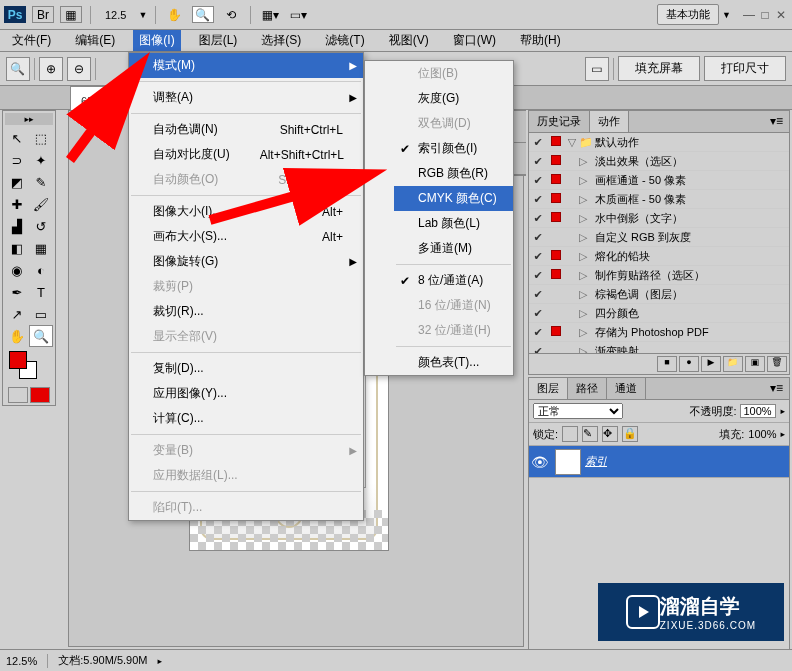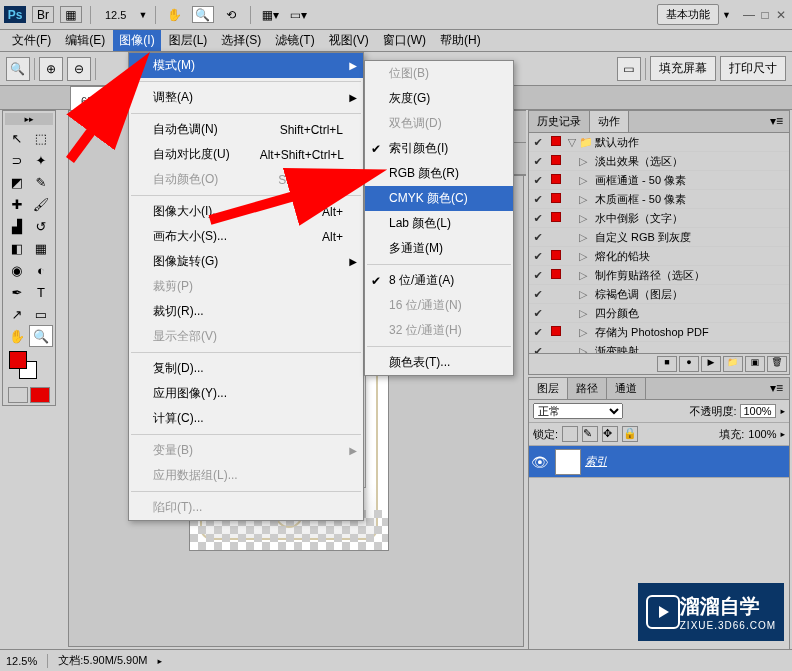--- a/index.html
+++ b/index.html
@@ -9,29 +9,29 @@
 .top-toolbar { background: #d1d1d1; height: 30px; display: flex; align-items: center; gap: 6px; padding: 2px 4px; border-bottom: 1px solid #888; }
 .top-toolbar .icon-btn { width: 22px; height: 17px; display: flex; align-items: center; justify-content: center; border: 1px solid transparent; }
 .top-toolbar .sep { width: 1px; height: 18px; background: #999; margin: 0 2px; }
 .zoom-val { font-size: 11px; padding: 0 6px; }
 .btn-gray { background: #e0e0e0; border: 1px solid #888; padding: 2px 8px; font-size: 11px; border-radius: 2px; }
 .top-toolbar .right { margin-left: auto; display: flex; align-items: center; gap: 3px; }
 .win-btns { display: flex; gap: 2px; margin-left: 8px;}
 .win-btns span { width: 14px; height: 12px; display:inline-block; text-align:center; line-height:12px; color:#555;}
 
 
-.menubar { background: #d1d1d1; height: 22px; display: flex; align-items: center; gap: 2px; padding: 0 6px; border-bottom: 1px solid #888; }
+.menubar { background: #d1d1d1; height: 22px; display: flex; align-items: center; gap: 12px; padding: 0 6px; border-bottom: 1px solid #888; }
 .menubar .item { padding: 2px 6px; font-size: 12px; }
 .menubar .item.active { background: #316ac5; color: #fff; }
 
 
 .options-bar { background: #d1d1d1; height: 34px; display: flex; align-items: center; padding: 2px 6px; gap: 4px; border-bottom: 1px solid #888; }
 .options-bar .sep { width: 1px; height: 22px; background: #999; }
 .opt-icon { width:24px; height:24px; border:1px solid #888; display:flex; align-items:center; justify-content:center; background:#e8e8e8;}
-.opt-btn { padding: 3px 8px; border:1px solid #888; background:#e8e8e8; font-size:12px;font-family:Liberation Serif, serif;}
+.opt-btn { padding: 3px 16px; border:1px solid #888; background:#e8e8e8; font-size:12px;font-family:Liberation Serif, serif;}
 
 
 .tabbar { background: #bfbfbf; height: 24px; border-bottom: 1px solid #888; padding-left: 70px;}
 .tabbar .tab { display:inline-block; padding: 8px 10px; font-size:11px; background:#fff; border:1px solid #888; color:#333;}
 
 
 .workspace { position: absolute; top: 110px; left: 68px; right: 268px; bottom: 24px; background: #c8c8c8; border:1px solid #888; overflow:hidden;}
 .canvas-area { position:absolute; top: 40px; left: 120px; width: 200px; height: 400px; background:#fff; border:1px solid #888;}
 .phone-body { position:absolute; bottom:10px; left:10px; right:10px; height: 280px; border: 2px solid #d4c9a8; border-radius: 12px; background: linear-gradient(#fff 80%, #f0f0f0); }
 .phone-screen { position:absolute; top:30px; left: 10px; right:10px; bottom:50px; border:1px solid #aaa;}
@@ -94,32 +94,32 @@
 .dropdown { position: absolute; background: #f0f0f0; border: 1px solid #888; box-shadow: 2px 2px 6px rgba(0,0,0,0.3); z-index: 100; font-size: 12px; }
 .dropdown .mitem { display:flex; align-items:center; padding: 4px 20px 4px 24px; white-space: nowrap; position:relative;}
 .dropdown .mitem.highlight { background:#316ac5; color:#fff;}
 .dropdown .mitem.disabled { color:#999;}
 .dropdown .mitem .shortcut { margin-left: auto; padding-left: 30px; }
 .dropdown .mitem .arrow { position:absolute; right:6px; font-size:10px;}
 .dropdown .msep { height:1px; background:#ccc; margin:3px 2px;}
 .dropdown .check { position:absolute; left:6px;}
 
 .menu1 { top: 52px; left: 128px; width: 236px;}
-.menu2 { top: 60px; left: 364px; width: 150px;}
+.menu2 { top: 60px; left: 364px; width: 150px; padding-left: 29px;}
 
 
 .statusbar { position:absolute; bottom:0; left:0; right:0; height:22px; background:#d1d1d1; border-top:1px solid #888; display:flex; align-items:center; font-size:11px; padding:0 6px; gap:10px;}
 .statusbar .sep { width:1px; height:14px; background:#999;}
 
 
 .red-arrow { position:absolute; z-index:200; pointer-events:none;}
 .red-arrow svg { overflow:visible;}
 
 
-.watermark { position:absolute; right:8px; bottom:30px; background:#0a3566; color:#fff; padding:10px 8px; z-index:50; display:flex; align-items:center; gap:0;}
+.watermark { position:absolute; right:8px; bottom:30px; background:#0a3566; color:#fff; padding:10px 28px; z-index:50; display:flex; align-items:center; gap:0;}
 .watermark .wicon { width:34px; height:34px; border:2px solid #fff; border-radius:6px; display:flex; align-items:center; justify-content:center;}
 .watermark .wicon::after { content:""; width:0; height:0; border-left:10px solid #fff; border-top:6px solid transparent; border-bottom:6px solid transparent; margin-left:3px;}
 .watermark .big { font-size:20px; font-weight:bold;}
 .watermark .small { font-size:10px; letter-spacing:1px;}
 
 
 .side-tabs { position:absolute; top:110px; right:266px; width:18px; background:#bfbfbf; border:1px solid #888; border-right:none; display:flex; flex-direction:column;}
 .side-tabs div { height:32px; border-bottom:1px solid #888;}
 </style>
 </head>

